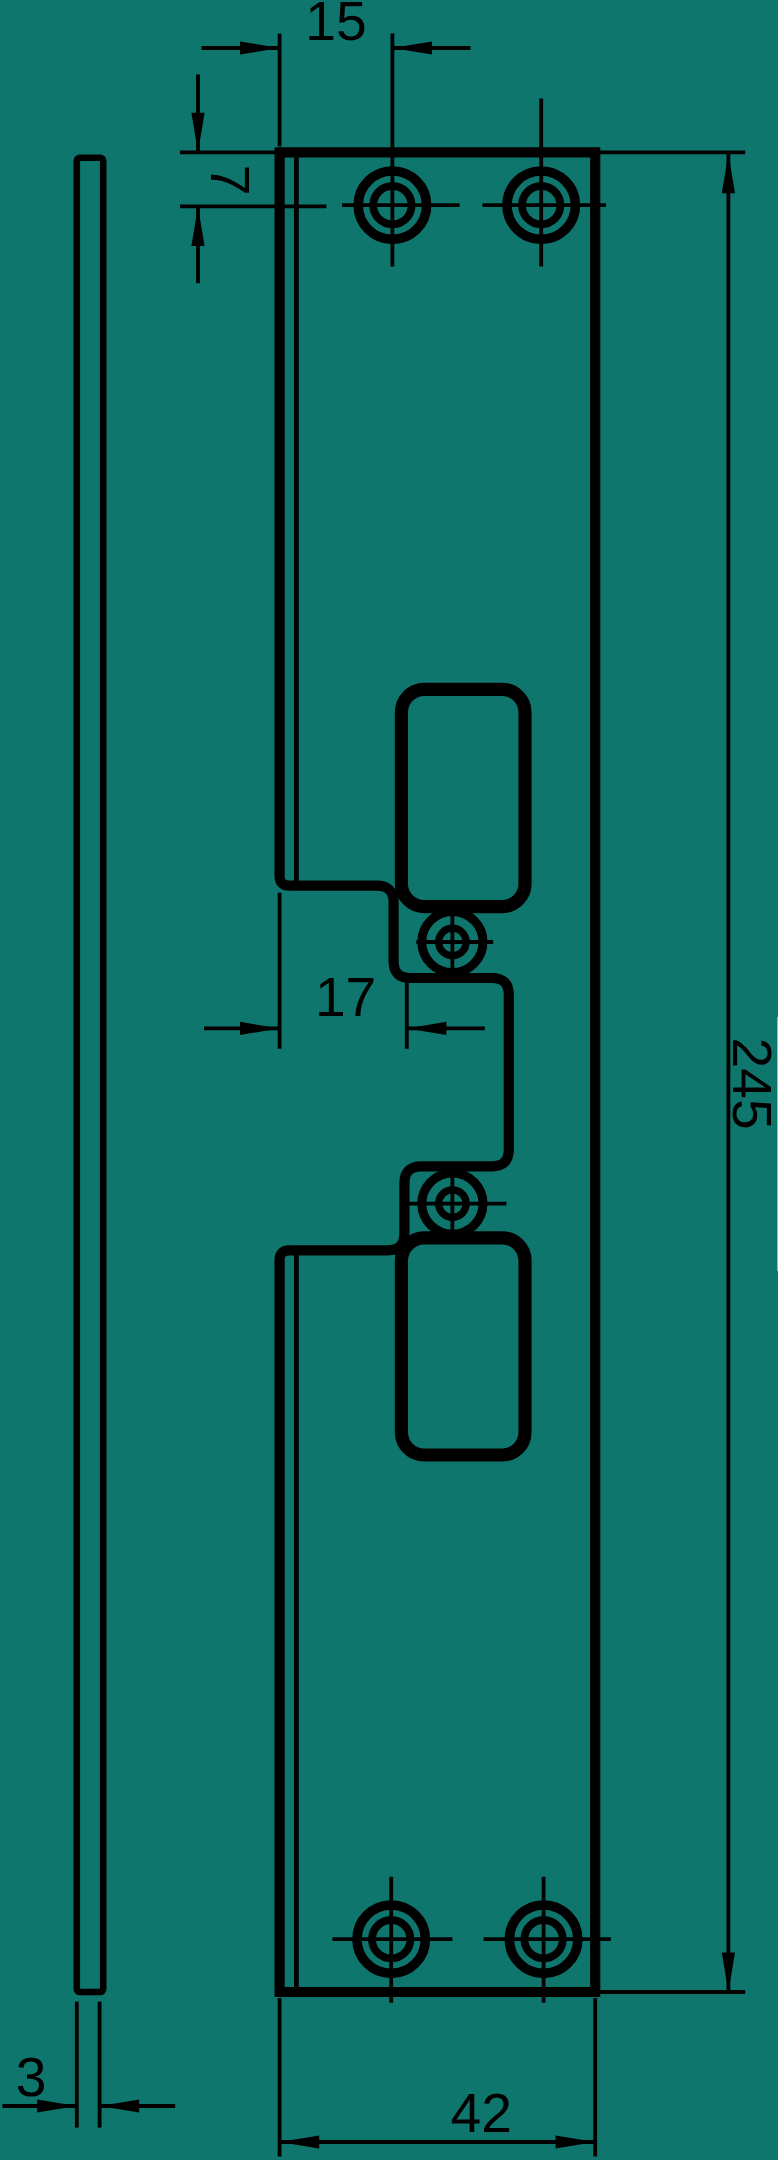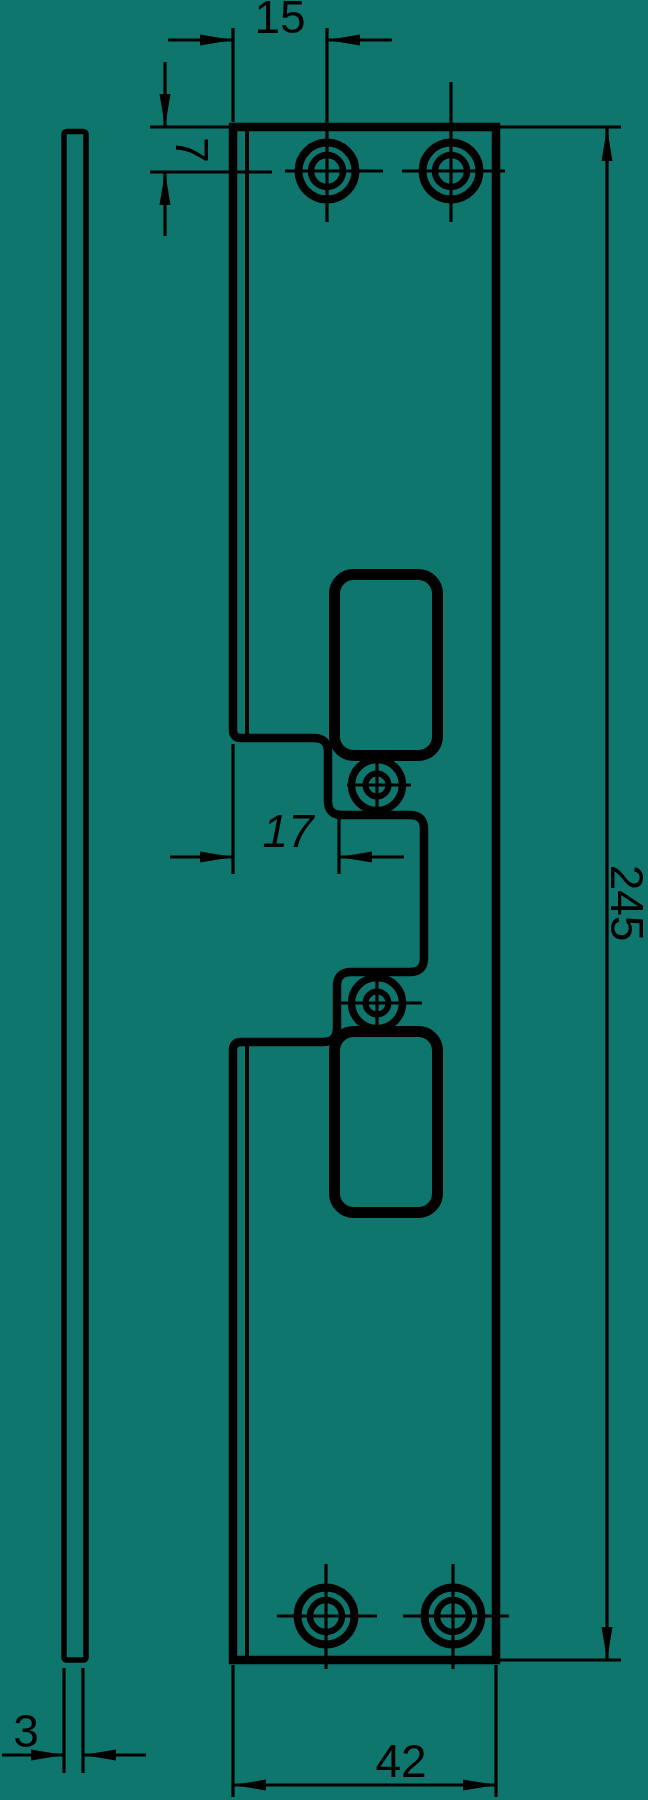--- a/index.html
+++ b/index.html
@@ -152,20 +152,20 @@
         <polygon points="64,1755 31,1749.5 31,1760.5" fill="#000000" stroke="none"></polygon>
         <polygon points="83,1755 116,1749.5 116,1760.5" fill="#000000" stroke="none"></polygon>
       </g>
     </g>
   </svg>
 
   <div class="dim-label center" style="left:233px; top:-6px; width:94px;">15</div>
 
   <div class="dim-label center rot90" style="left:169px; top:127px; width:46px; height:46px;">7</div>
 
-  <div class="dim-label center" style="left:233px; top:808px; width:110px;font-style:italic;">17</div>
+  <div class="dim-label center" style="left:233px; top:808px; width:110px;">17</div>
 
   <div class="dim-label center rot90" style="left:567px; top:880px; width:120px; height:46px;">245</div>
 
   <div class="dim-label center" style="left:233px; top:1738px; width:264px;margin-left:36px;">42</div>
 
   <div class="dim-label center" style="left:0px; top:1708px; width:52px;">3</div>
 </div>
 
 </body></html>

